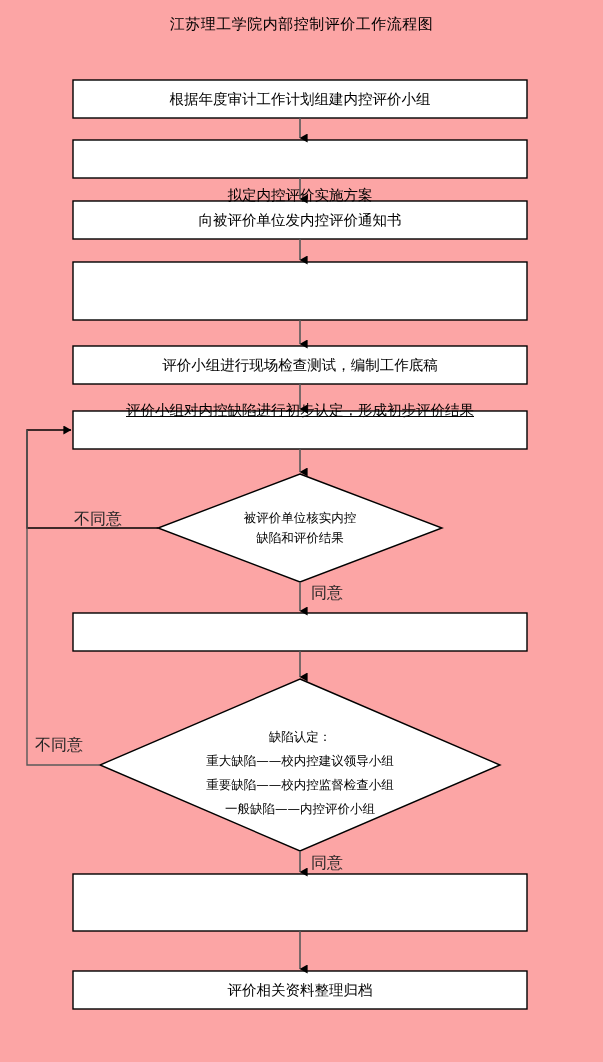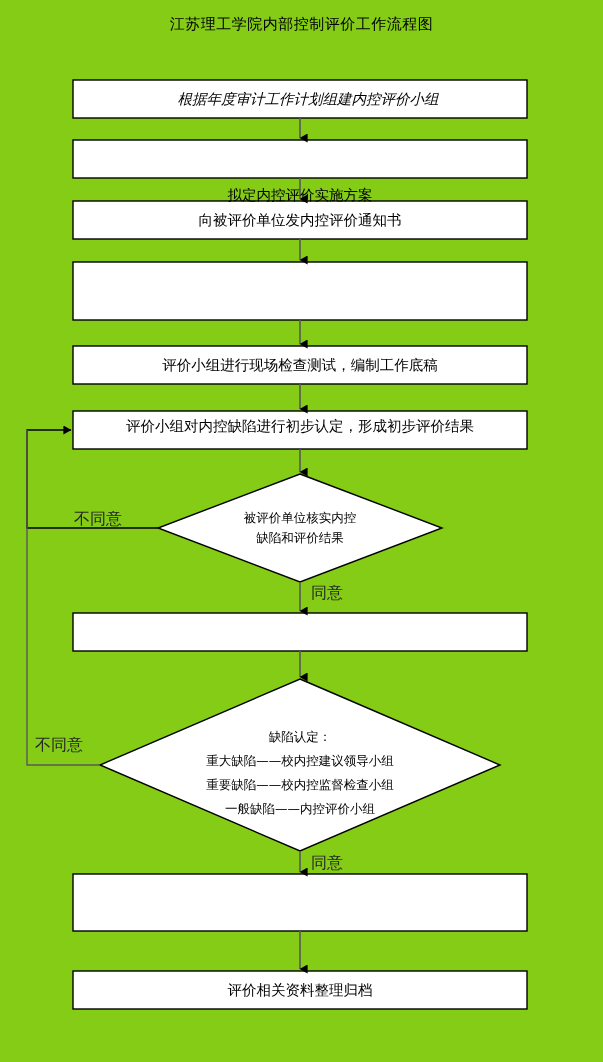--- a/index.html
+++ b/index.html
@@ -4,21 +4,21 @@
 <style>
   html, body {
     margin: 0;
     padding: 0;
     background: #ffffff;
   }
   #page {
     position: relative;
     width: 603px;
     height: 1062px;
-    background: #84cc16;
+    background: #fca5a5;
     overflow: hidden;
     font-family: "DejaVu Sans", "Liberation Sans", sans-serif;
   }
   #flow-svg {
     position: absolute;
     left: 0;
     top: 0;
     width: 603px;
     height: 1062px;
   }
@@ -100,25 +100,25 @@
     <line x1="300" y1="582" x2="300" y2="611" stroke="#595959" stroke-width="1.6" marker-end="url(#arrow-down)"></line>
     <line x1="300" y1="651" x2="300" y2="677" stroke="#595959" stroke-width="1.6" marker-end="url(#arrow-down)"></line>
     <line x1="300" y1="851" x2="300" y2="872" stroke="#595959" stroke-width="1.6" marker-end="url(#arrow-down)"></line>
     <line x1="300" y1="931" x2="300" y2="969" stroke="#595959" stroke-width="1.6" marker-end="url(#arrow-down)"></line>
 
     <path d="M158,528 L27,528 L27,430 L71,430" fill="none" stroke="#000000" stroke-width="1.4" marker-end="url(#arrow-right)"></path>
 
     <path d="M100,765 L27,765 L27,430" fill="none" stroke="#595959" stroke-width="1.4"></path>
   </svg>
 
-  <div class="node-text process-text" style="left:86px; top:89px; width:444px;font-style:italic;">根据年度审计工作计划组建内控评价小组</div>
+  <div class="node-text process-text" style="left:78px; top:89px; width:444px;">根据年度审计工作计划组建内控评价小组</div>
   <div class="node-text process-text" style="left:78px; top:149px; width:444px;margin-top:36px;">拟定内控评价实施方案</div>
   <div class="node-text process-text" style="left:78px; top:210px; width:444px;">向被评价单位发内控评价通知书</div>
   <div class="node-text process-text" style="left:78px; top:355px; width:444px;">评价小组进行现场检查测试，编制工作底稿</div>
-  <div class="node-text process-text" style="left:78px; top:416px; width:444px;">评价小组对内控缺陷进行初步认定，形成初步评价结果</div>
+  <div class="node-text process-text" style="left:78px; top:400px; width:444px;text-decoration:underline;">评价小组对内控缺陷进行初步认定，形成初步评价结果</div>
   <div class="node-text decision-text" style="left:180px; top:508px; width:240px;">被评价单位核实内控
 缺陷和评价结果</div>
   <div class="node-text decision-text" style="left:120px; top:725px; width:360px; line-height:24px;">缺陷认定：
 重大缺陷——校内控建议领导小组
 重要缺陷——校内控监督检查小组
 一般缺陷——内控评价小组</div>
   <div class="node-text process-text" style="left:78px; top:980px; width:444px;">评价相关资料整理归档</div>
 
   <div class="edge-label" style="left:74px; top:511px;">不同意</div>
   <div class="edge-label" style="left:311px; top:585px;">同意</div>

